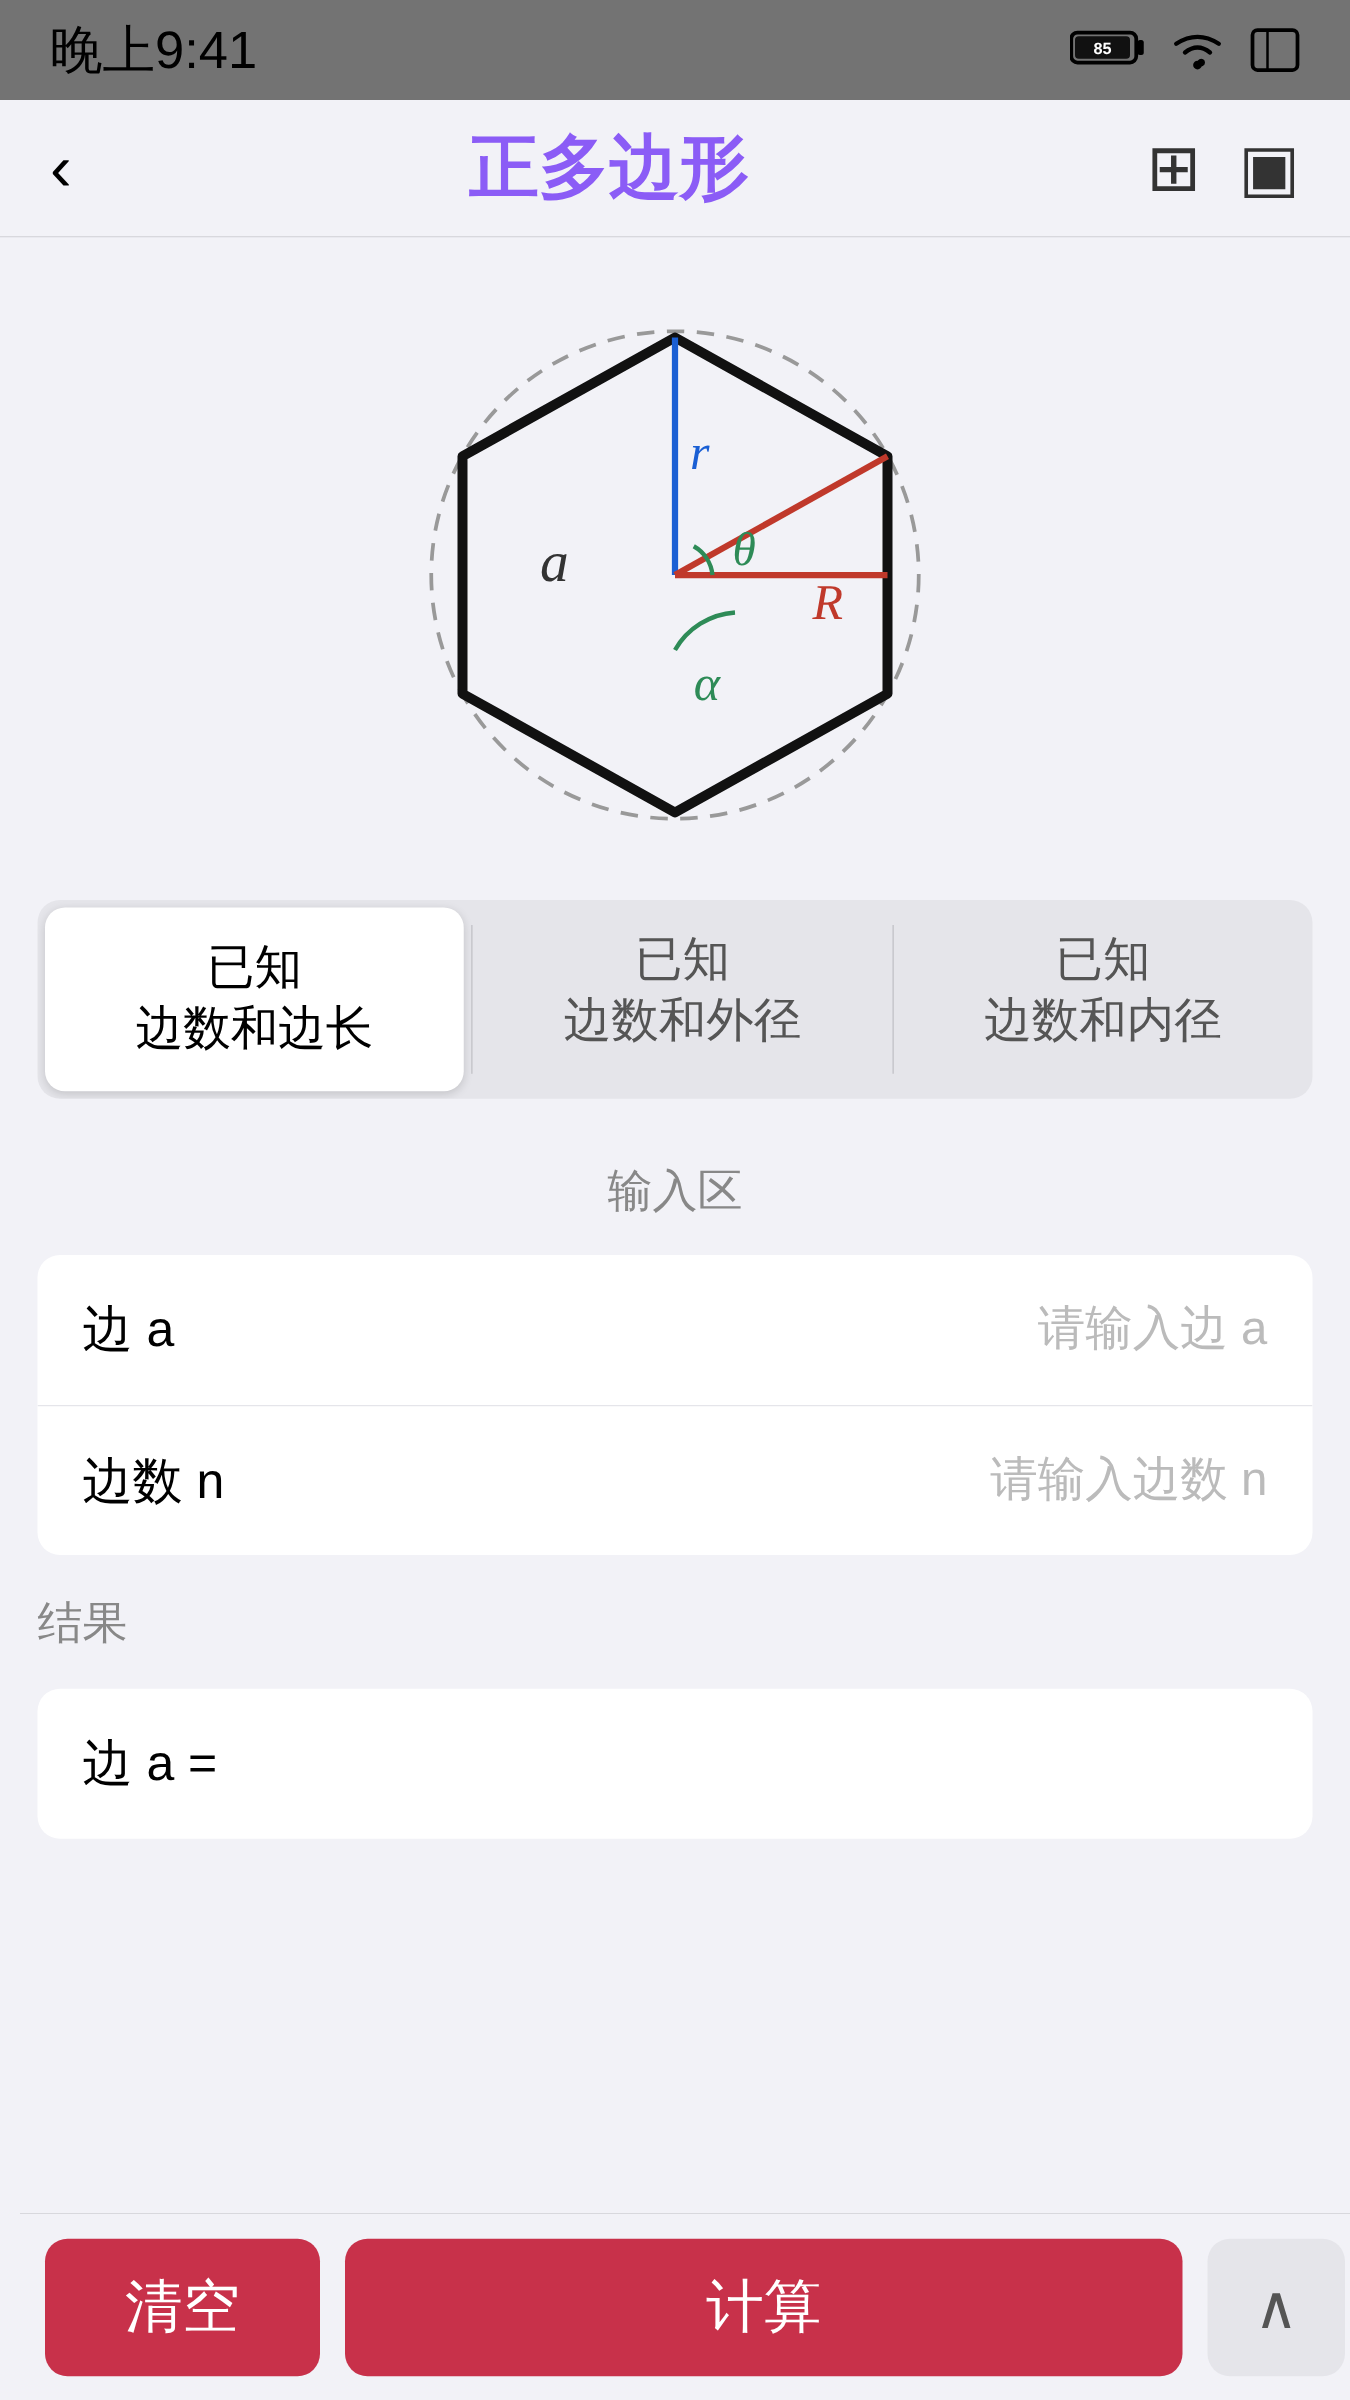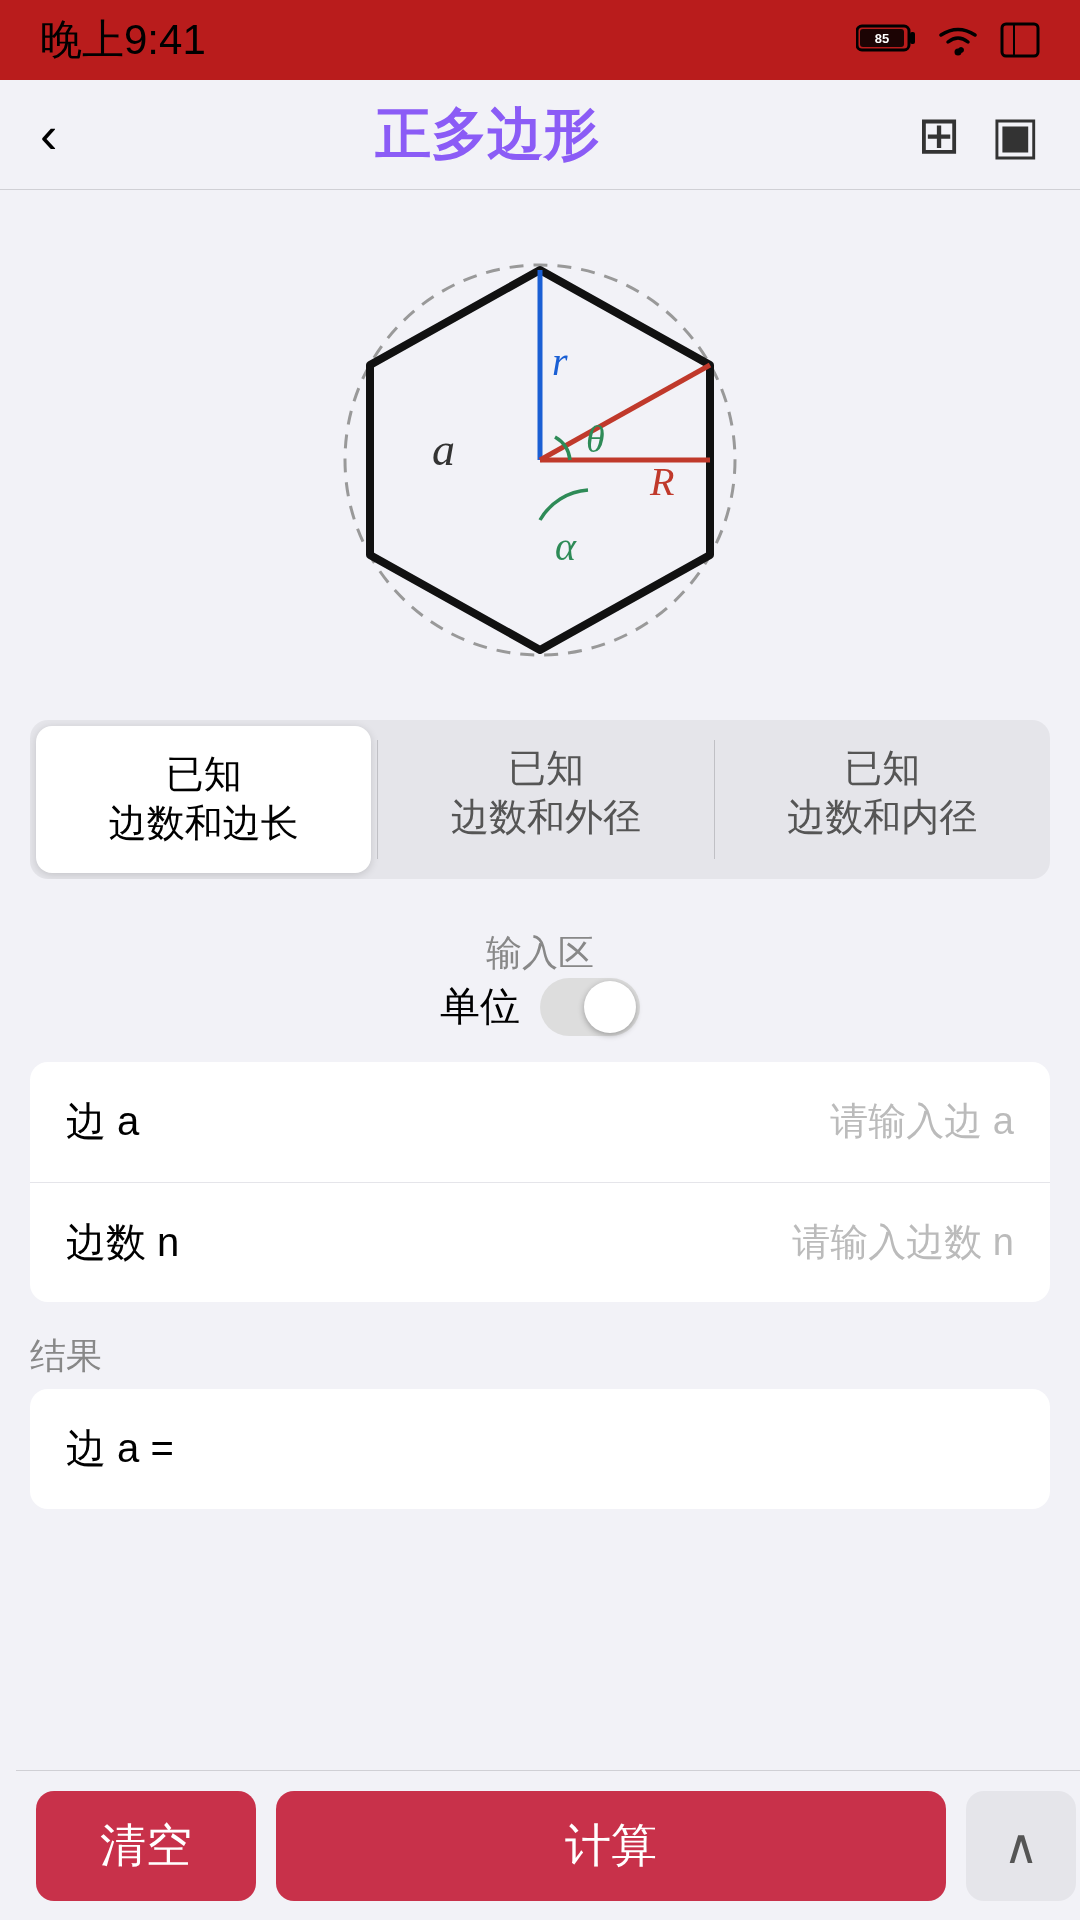--- a/index.html
+++ b/index.html
@@ -8,21 +8,21 @@
       width: 1080px;
       min-height: 1920px;
       background: #f2f2f7;
       font-family: -apple-system, "PingFang SC", "Microsoft YaHei", sans-serif;
       position: relative;
       overflow-x: hidden;
     }
 
     
     .status-bar {
-      background: #b91c1c;
+      background: #737373;
       height: 80px;
       display: flex;
       align-items: center;
       justify-content: space-between;
       padding: 0 40px;
     }
     .status-time {
       font-size: 42px;
       font-weight: 500;
       color: #000;
@@ -185,21 +185,21 @@
     }
 
     
     .results-section {
       margin-top: 30px;
       padding: 0 30px;
     }
     .results-label {
       font-size: 36px;
       color: #888;
-      margin-bottom: 8px;
+      margin-bottom: 28px;
     }
     .results-card {
       background: #fff;
       border-radius: 18px;
       padding: 0 36px;
     }
     .result-row {
       display: flex;
       align-items: center;
       height: 120px;
@@ -341,26 +341,20 @@
   </div>
   <div class="tab-divider"></div>
   <div class="tab-item">
     <div>已知</div>
     <div>边数和内径</div>
   </div>
 </div>
 
 <div class="section-row">
   <span class="section-label">输入区</span>
-  <div class="unit-row">
-    <span class="unit-label">单位</span>
-    <div class="toggle">
-      <div class="toggle-thumb"></div>
-    </div>
-  </div>
 </div>
 
 <div class="input-card">
   <div class="input-row">
     <span class="input-label">边 a</span>
     <input class="input-field" type="text" placeholder="请输入边 a" style="">
   </div>
   <div class="input-row">
     <span class="input-label">边数 n</span>
     <input class="input-field" type="text" placeholder="请输入边数 n" style="">

